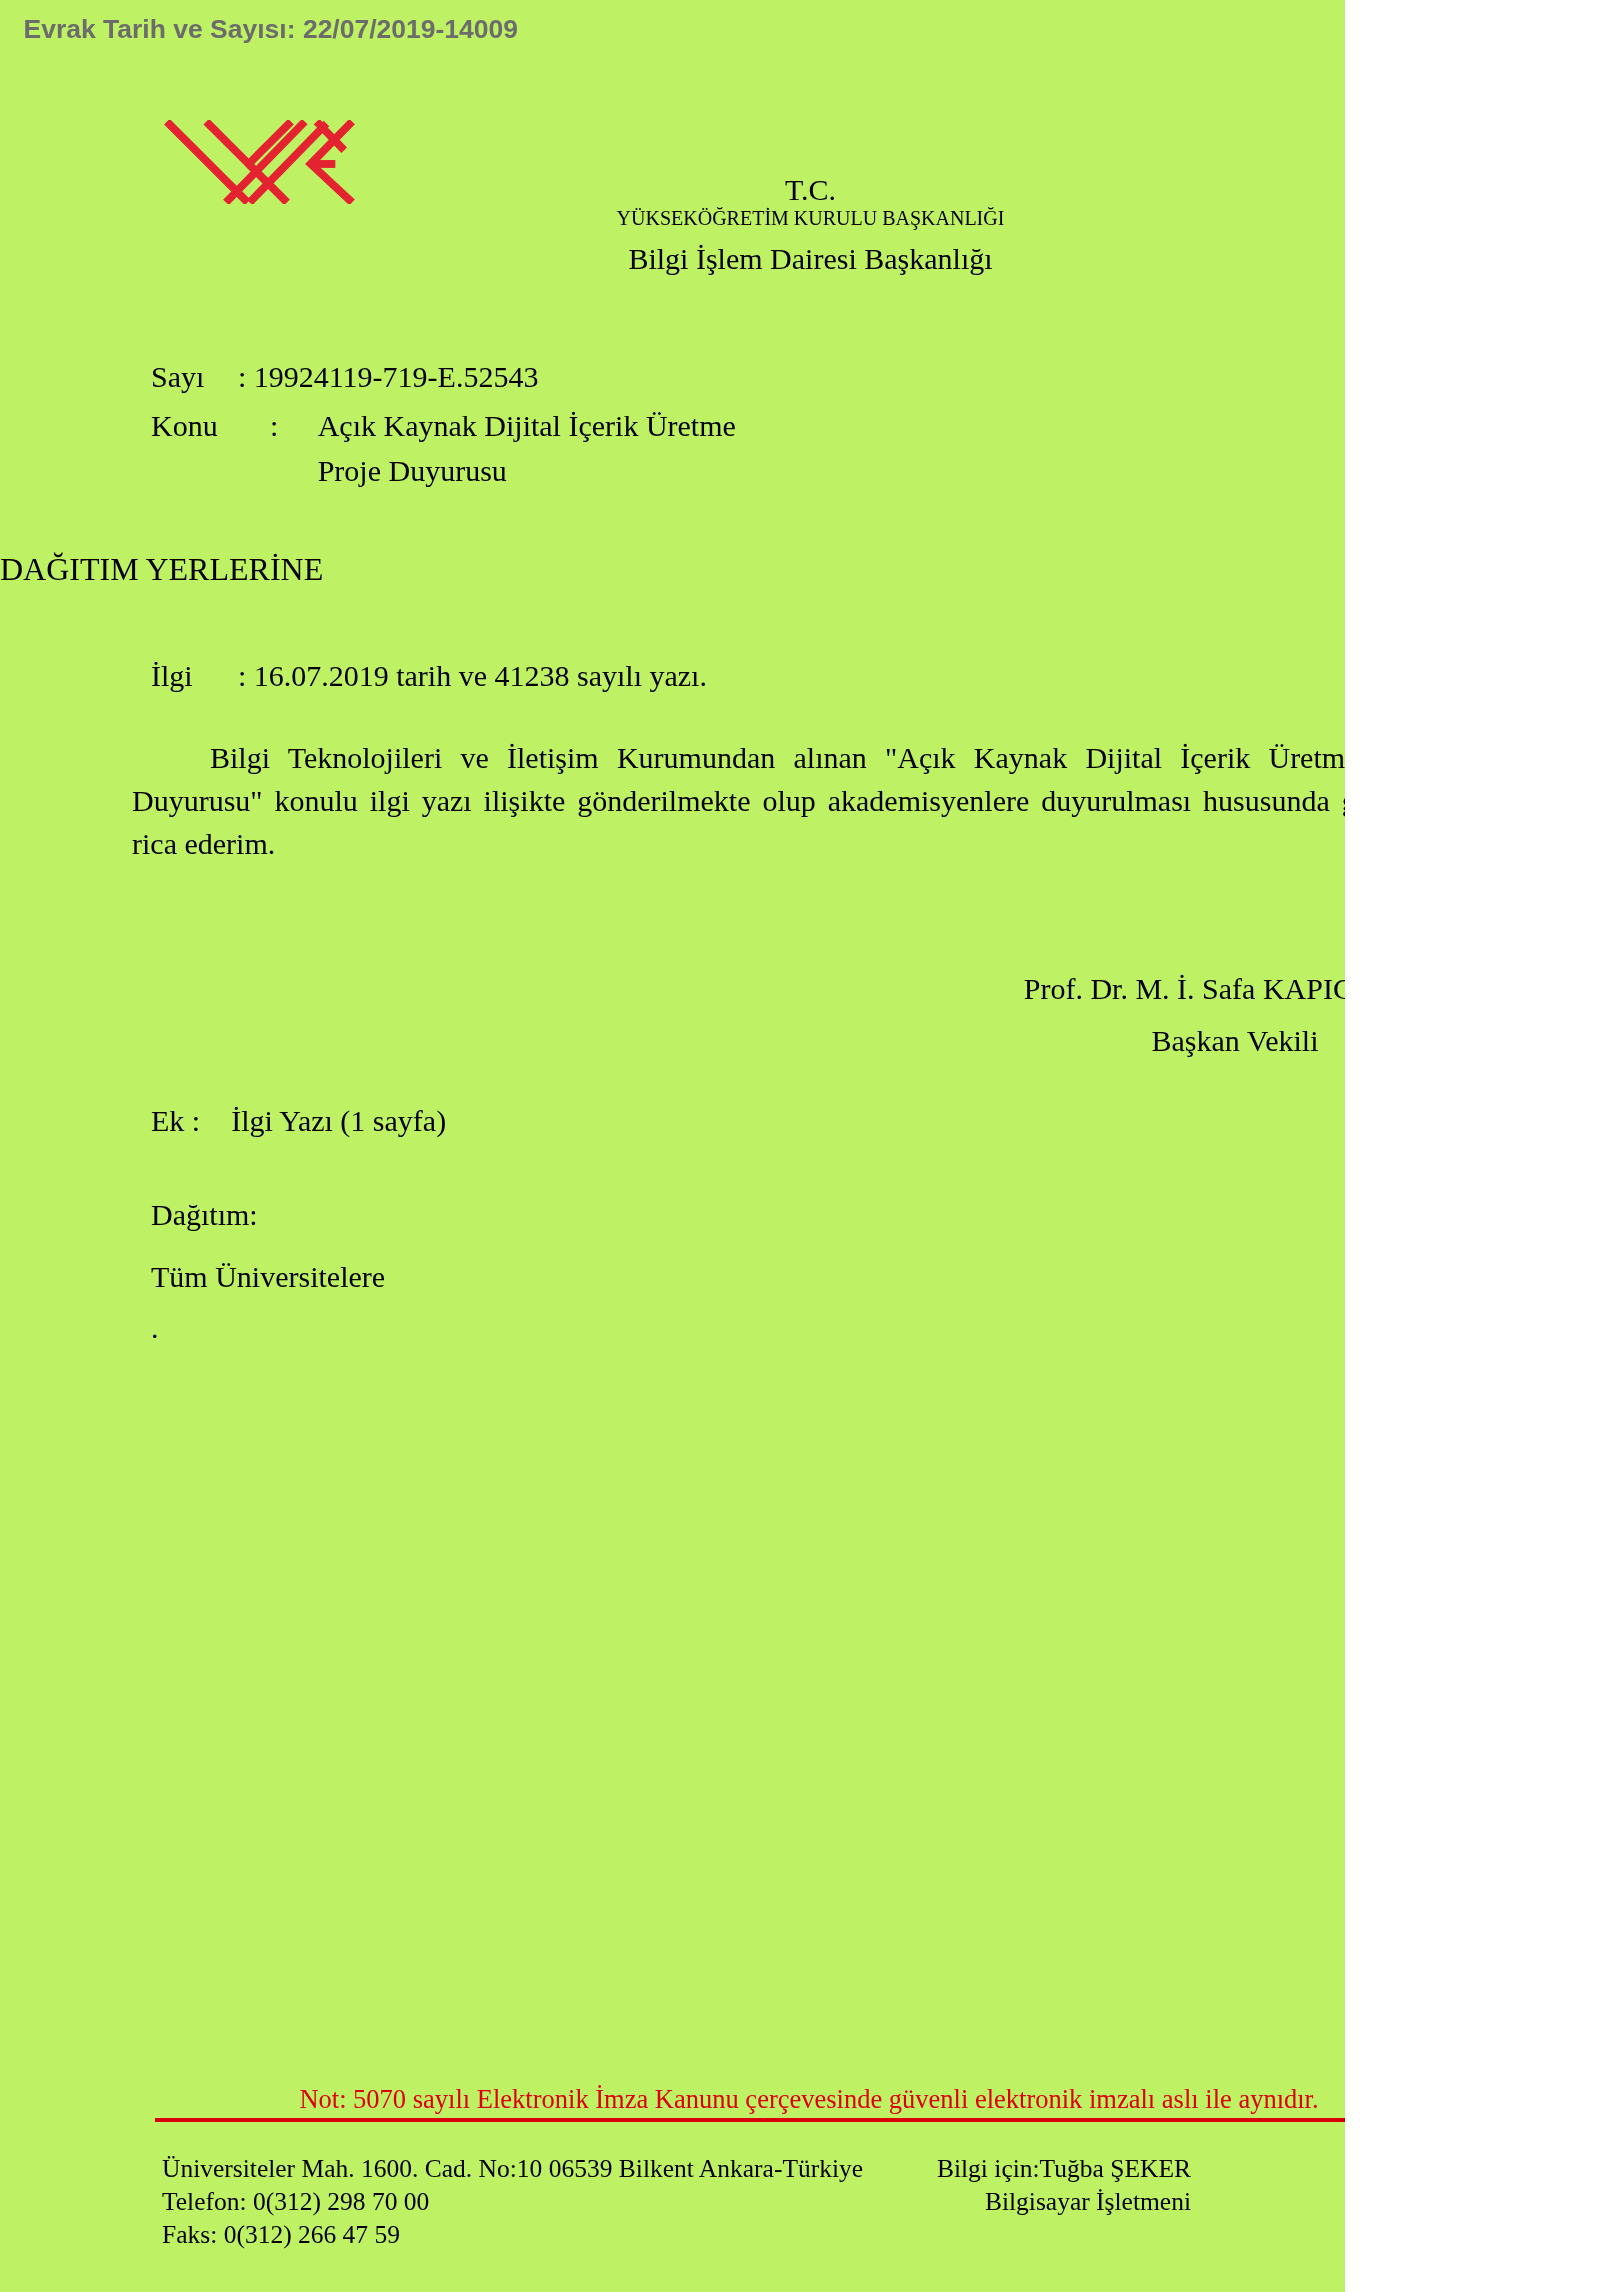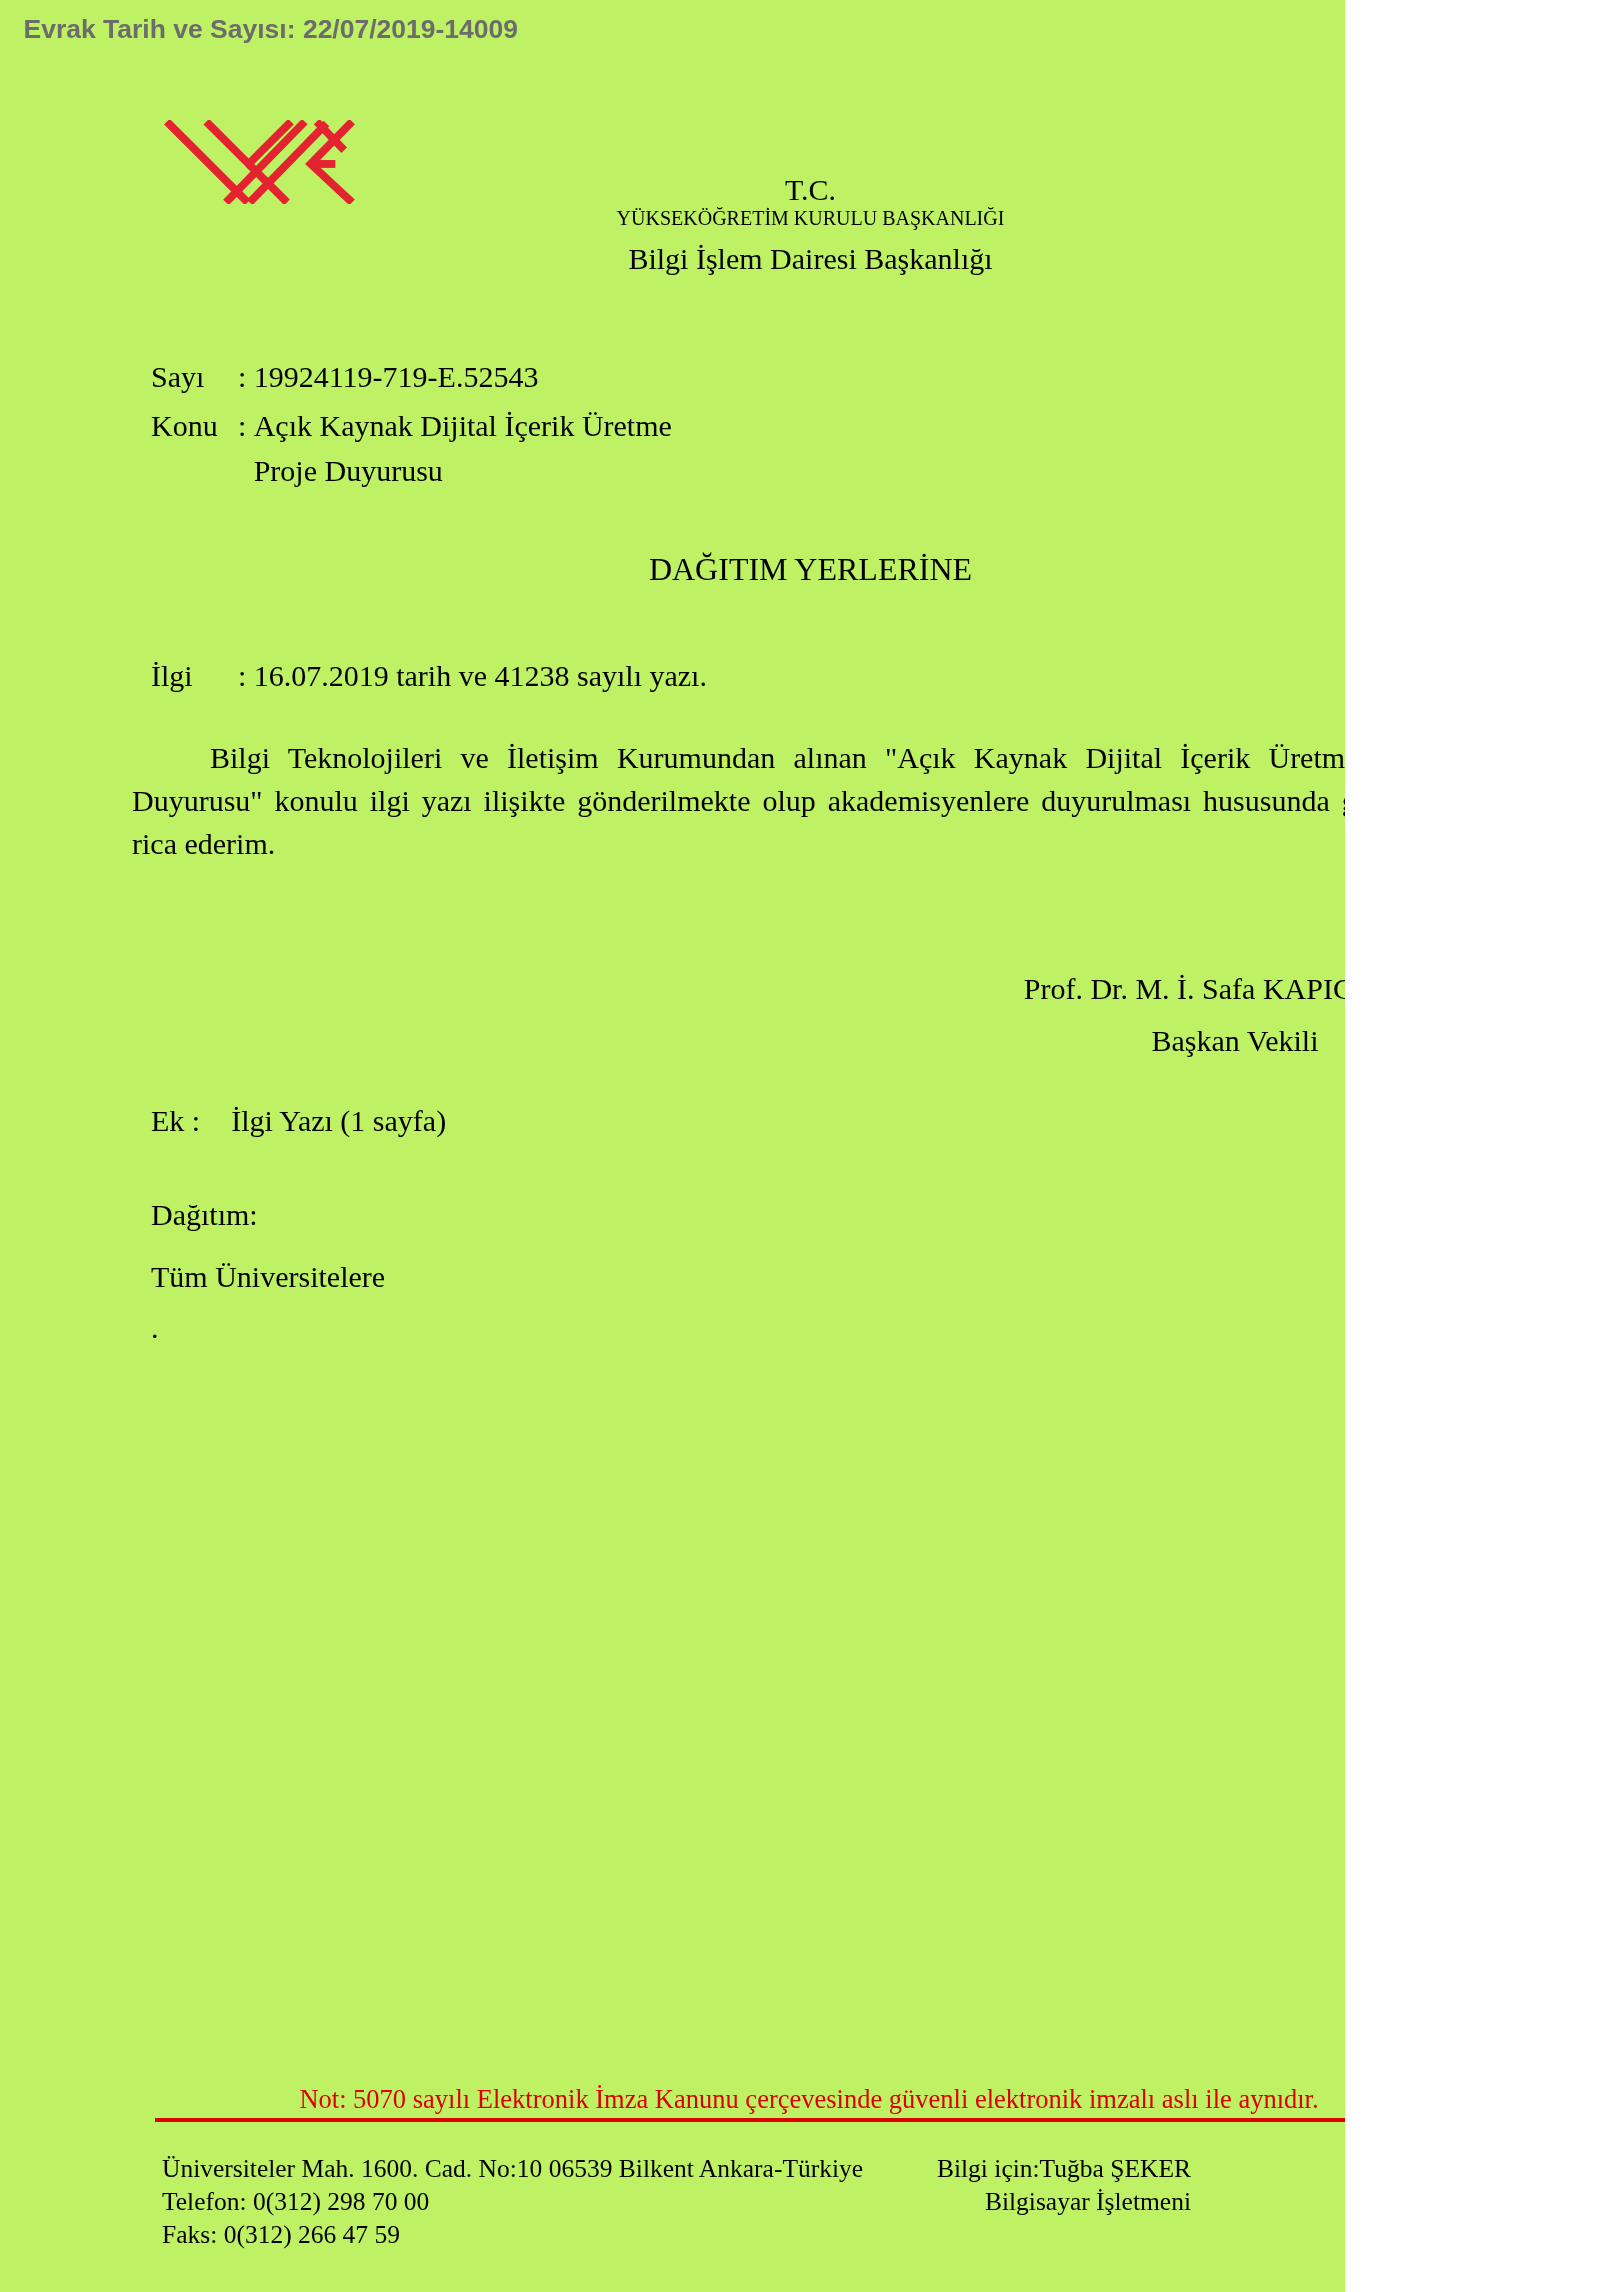--- a/index.html
+++ b/index.html
@@ -19,24 +19,24 @@
   .hdr { left:0; width:1621px; text-align:center; }
   .hdr-tc    { top:173px; font-size:30px; }
   .hdr-org   { top:207px; font-size:20px; }
   .hdr-dept  { top:242px; font-size:30px; }
 
   .meta-row { display:flex; font-size:30px; line-height:45px; }
   .meta-label { width:87px; flex:0 0 87px; }
   .meta-sep { flex:0 0 15.7px; }
   .meta-value { }
   .row-sayi { left:151px; top:354px; width:882px; }
-  .row-konu { left:151px; top:403px; width:627px; }
+  .row-konu { left:151px; top:403px; width:627px;gap:32px; }
   .row-konu .meta-value { width:485px; }
 
-  .recipient { left:0; top:551px; width:1621px; text-align:center; font-size:32px; }
+  .recipient { left:0; top:551px; width:1621px; text-align:left; font-size:32px; }
 
   .row-ilgi { left:151px; top:653px; width:1078px; }
 
   .body-par {
     left:132px; top:736px; width:1308px; font-size:30px; line-height:43px;
     text-align:justify; text-indent:78px;
   }
 
   .sig { left:1000px; top:963px; width:470px; text-align:center;
          font-size:30px; line-height:52px; }

